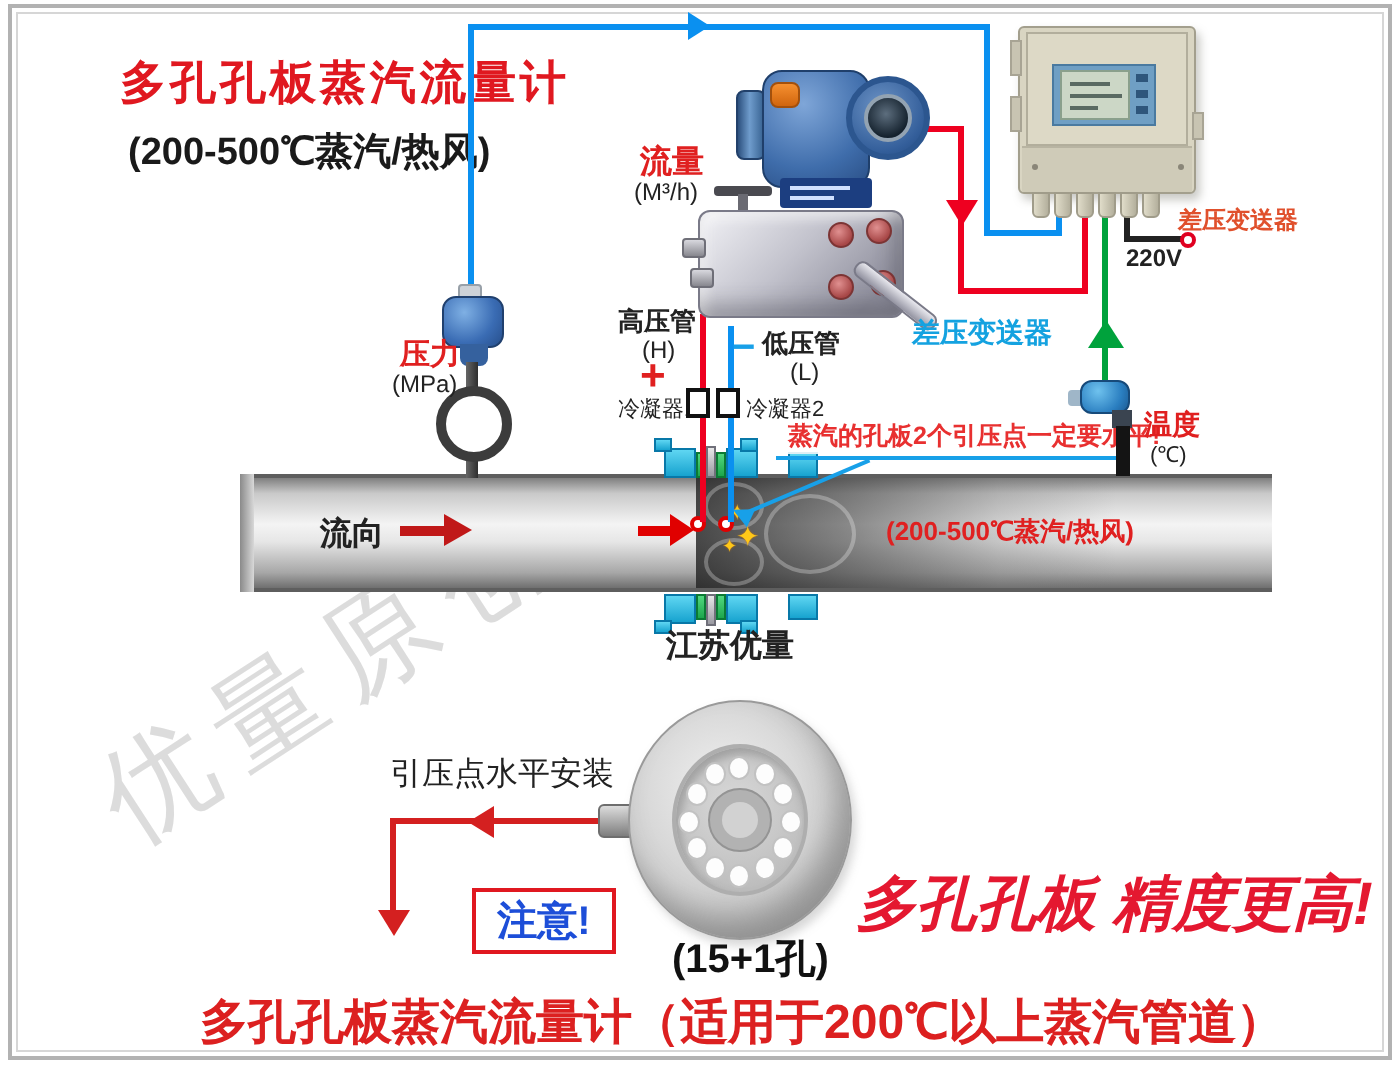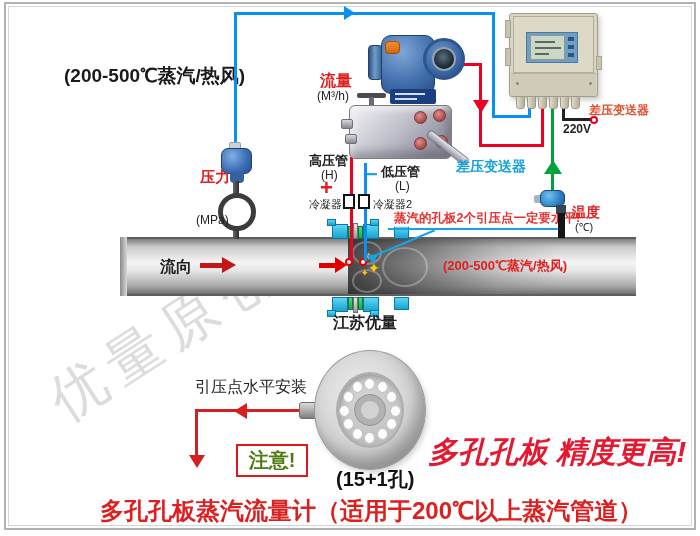--- a/index.html
+++ b/index.html
@@ -15,21 +15,21 @@
   .t-red-s   { font-size:15px; font-weight:bold; color:#e02020; }
   .t-red-xs  { font-size:13px; font-weight:bold; color:#e02020; }
   .t-blk-xs  { font-size:12px; color:#222; }
   .t-blk-s   { font-size:13px; font-weight:bold; color:#222; }
   .t-blue    { font-size:14px; font-weight:bold; color:#14a2e0; }
   .t-callout { font-size:12.5px; font-weight:bold; color:#e83030; background:rgba(255,255,255,.88); padding:0 2px; }
   .t-contact { font-size:18px; font-weight:bold; color:#111; letter-spacing:.5px; }
   .t-caption { font-size:24px; font-weight:bold; color:#dc2020; }
   .t-slogan  { font-size:30px; font-weight:600; font-style:italic; color:#e41830; }
   .t-note    { font-size:16px; color:#222; }
-  .t-attn    { font-size:20px; font-weight:bold; color:#4d7c0f; }
+  .t-attn    { font-size:20px; font-weight:bold; color:#1d4ed8; }
   .watermark { font-size:56px; color:#c6c6c6; opacity:.6; letter-spacing:10px; transform:rotate(-33deg); }
 
   
   .wire { position:absolute; }
   .blue  { background:#0a90f0; }
   .redw  { background:#ee0020; }
   .greenw{ background:#00a23c; }
   .blackw{ background:#222222; }
 
   
@@ -120,20 +120,21 @@
   .attn-box { left:236px; top:444px; width:72px; height:33px; border:2px solid #e01820; display:flex; align-items:center; justify-content:center; }
 </style>
 </head>
 <body>
 
 <div class="stage">
   <div class="abs frame"></div>
 
   <div class="abs watermark" style="left:30px; top:282px; width:320px;">优量原创</div>
 
+  <div class="abs t-title" style="left:60px; top:26px;">多孔孔板蒸汽流量计</div>
   <div class="abs t-sub" style="left:64px; top:63px;">(200-500℃蒸汽/热风)</div>
 
   <div class="wire blue" style="left:234px; top:12px; width:3px; height:132px;"></div>
   <div class="wire blue" style="left:234px; top:12px; width:261px; height:3px;"></div>
   <div class="arr" style="left:344px; top:6px; border-left:11px solid #0a90f0; border-top:7px solid transparent; border-bottom:7px solid transparent;"></div>
   <div class="wire blue" style="left:492px; top:12px; width:3px; height:106px;"></div>
   <div class="wire blue" style="left:492px; top:115px; width:39px; height:3px;"></div>
   <div class="wire blue" style="left:528px; top:104px; width:3px; height:14px;"></div>
 
   <div class="wire redw" style="left:455px; top:63px; width:27px; height:3px;"></div>
@@ -203,21 +204,21 @@
   <div class="arr" style="left:366px; top:252px; border-right:10px solid #18a0e8; border-top:5px solid transparent; border-bottom:5px solid transparent; transform:rotate(25deg);"></div>
 
   <div class="abs t-note" style="left:333px; top:313px; font-weight:bold;">江苏优量</div>
 
   <div class="abs ps-nub"></div>
   <div class="abs ps-body"></div>
   <div class="abs ps-taper"></div>
   <div class="abs ps-stem"></div>
   <div class="abs ps-loop"></div>
   <div class="abs t-red-s" style="left:200px; top:168px;">压力</div>
-  <div class="abs t-blk-xs" style="left:196px; top:185px;margin-top:28px;">(MPa)</div>
+  <div class="abs t-blk-xs" style="left:196px; top:185px;">(MPa)</div>
 
   <div class="abs ts-nub"></div>
   <div class="abs ts-head"></div>
   <div class="abs ts-neck"></div>
   <div class="abs ts-probe"></div>
   <div class="abs t-red-s" style="left:572px; top:204px; font-size:14px;">温度</div>
   <div class="abs t-blk-xs" style="left:575px; top:219px; font-size:11px;">(℃)</div>
 
   <div class="abs tx-cyl"></div>
   <div class="abs tx-body"></div>

